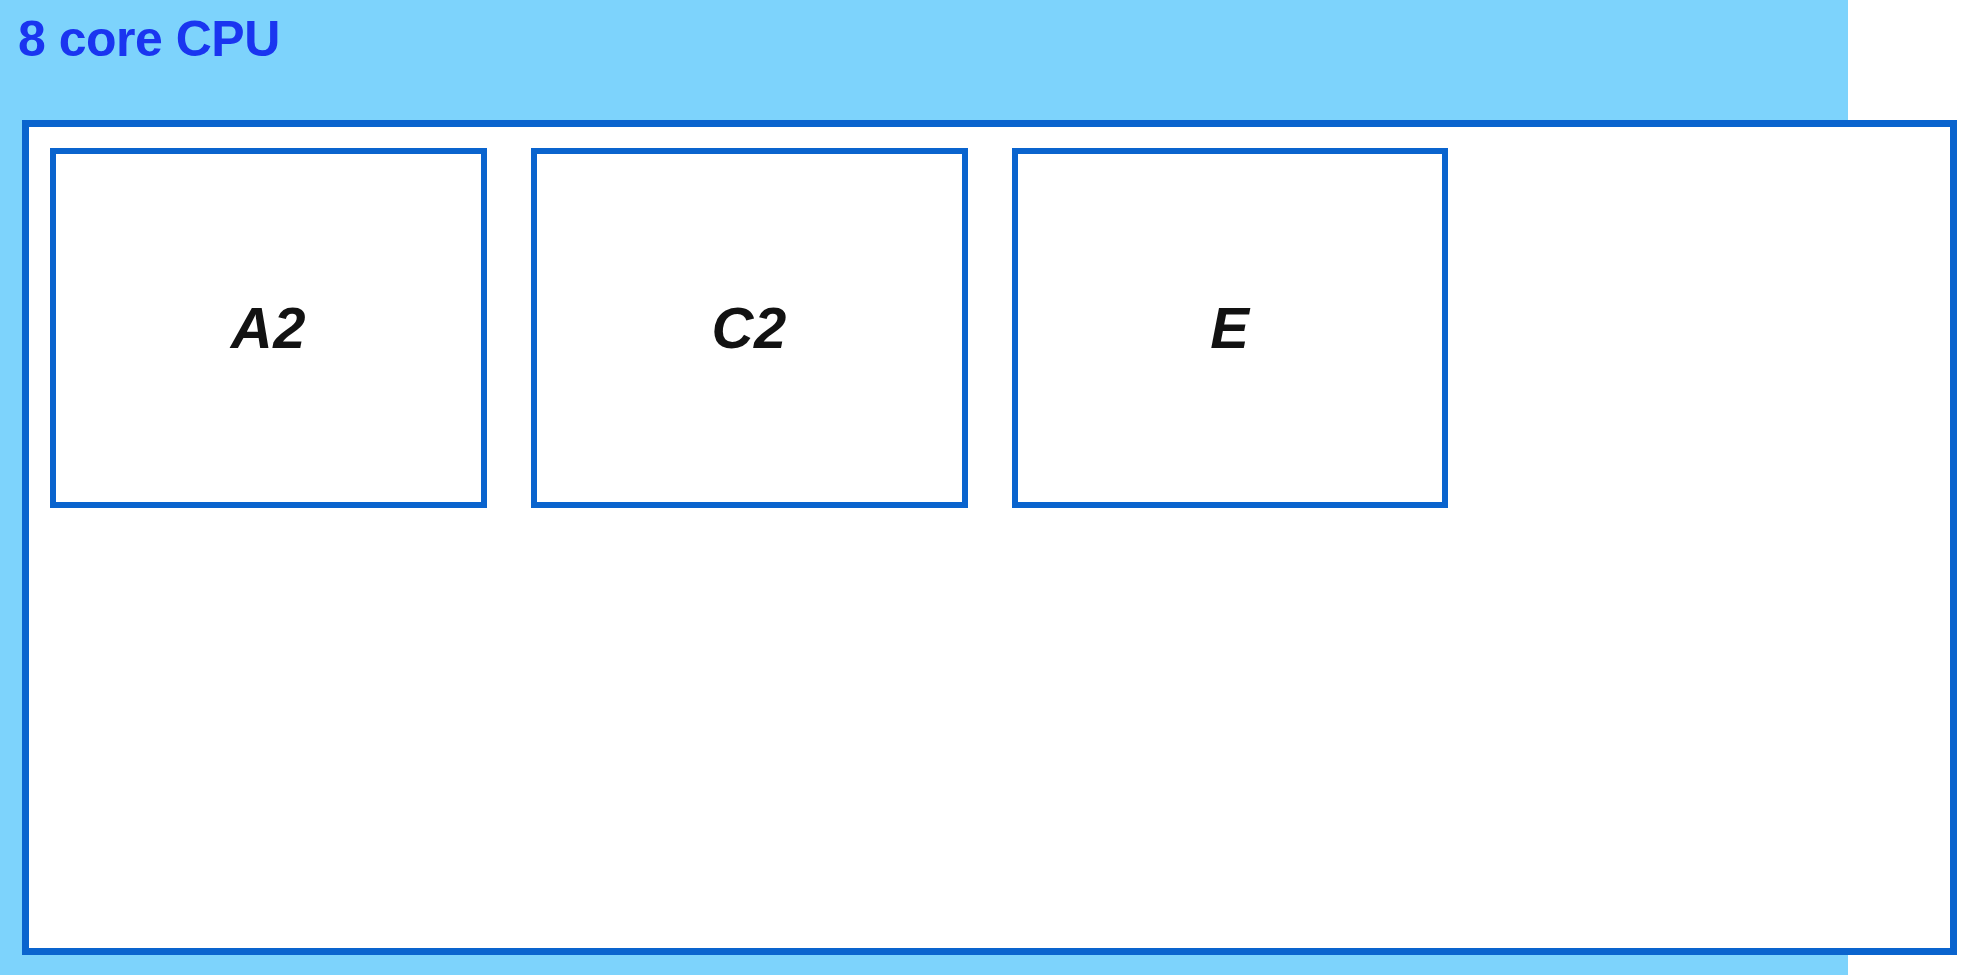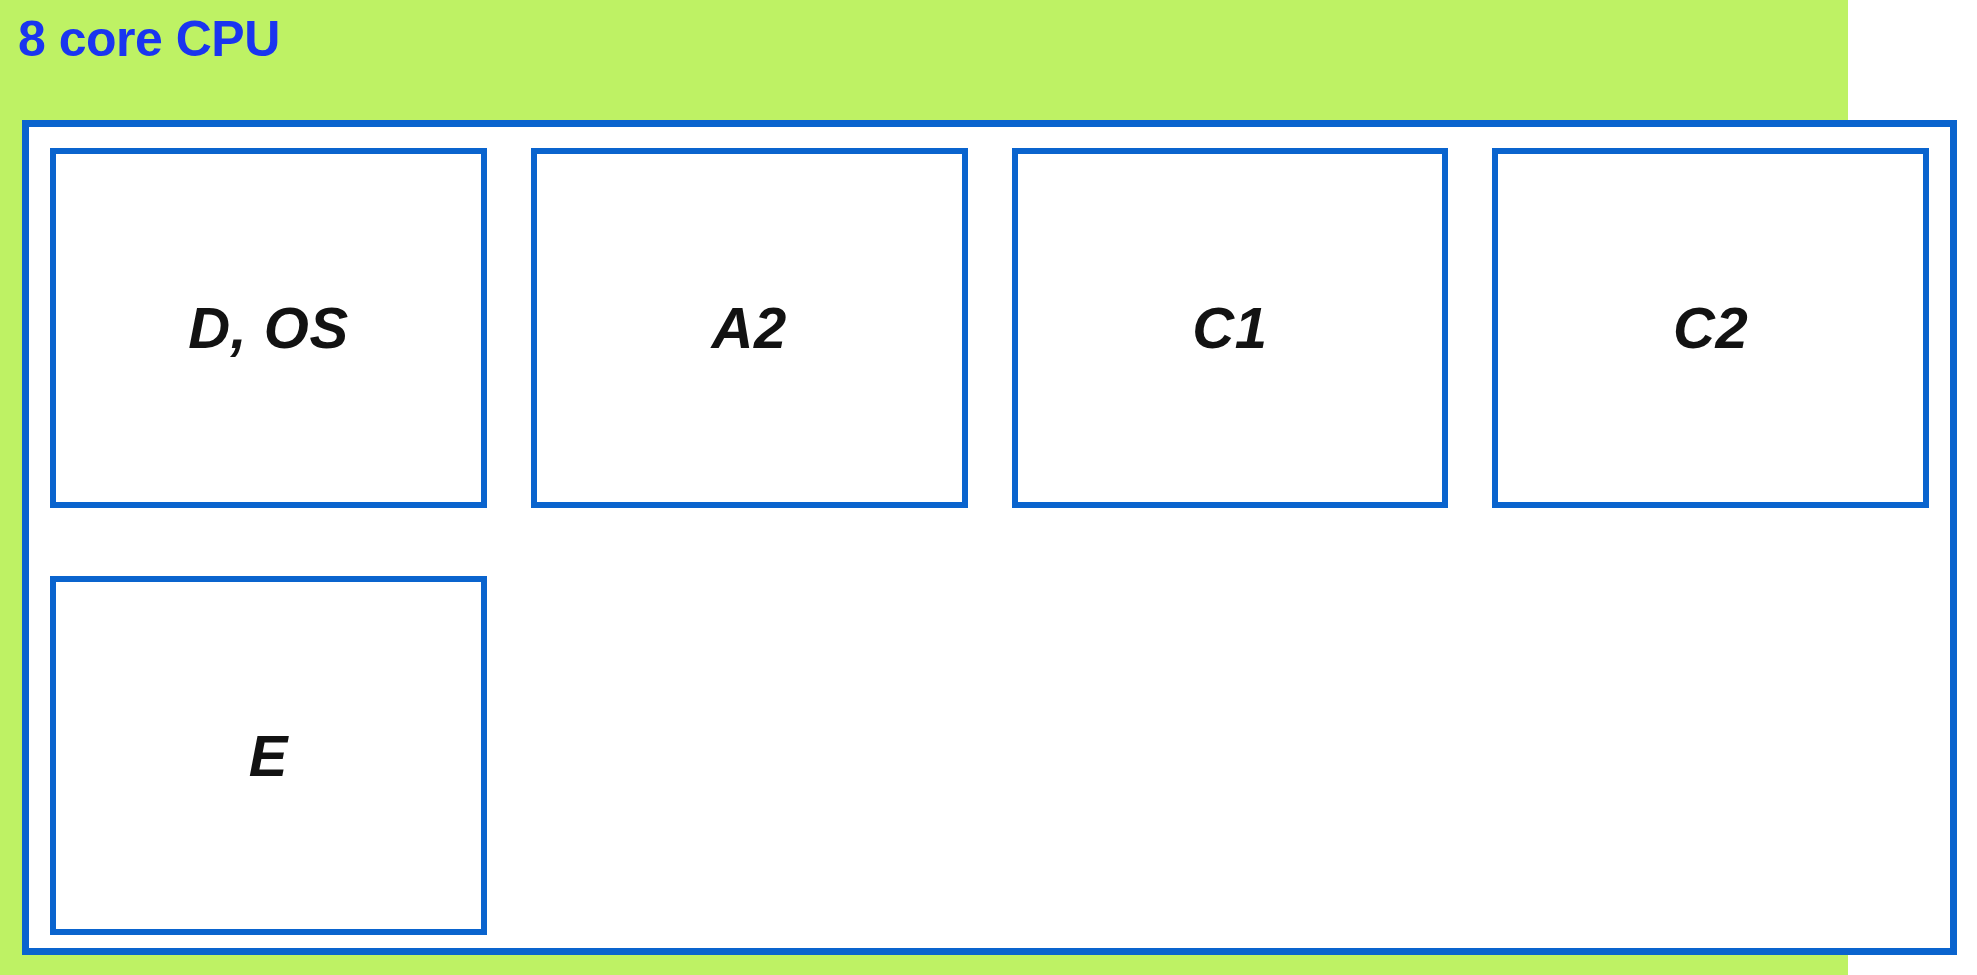--- a/index.html
+++ b/index.html
@@ -11,21 +11,21 @@
     width: 1977px;
     height: 975px;
     overflow: hidden;
     font-family: "Liberation Sans", sans-serif;
   }
 
   #stage {
     position: relative;
     width: 1848px;
     height: 975px;
-    background: #bef264;
+    background: #7dd3fc;
   }
 
   
   .diagram-title {
     position: absolute;
     left: 18px;
     top: 12px;
     font-family: "Liberation Sans", sans-serif;
     font-size: 50px;
     font-weight: bold;
@@ -85,33 +85,27 @@
 <body>
 
 <div id="stage">
 
   <div class="diagram-title">8 core CPU</div>
 
   <div class="cpu-package">
 
     <div class="core-grid">
 
-      <div class="core-cell">
-        <span class="core-label">D, OS</span>
-      </div>
 
 
       <div class="core-cell">
         <span class="core-label">A2</span>
       </div>
 
 
-      <div class="core-cell">
-        <span class="core-label">C1</span>
-      </div>
 
 
       <div class="core-cell">
         <span class="core-label">C2</span>
       </div>
 
       <div class="core-cell">
         <span class="core-label">E</span>
       </div>
 

